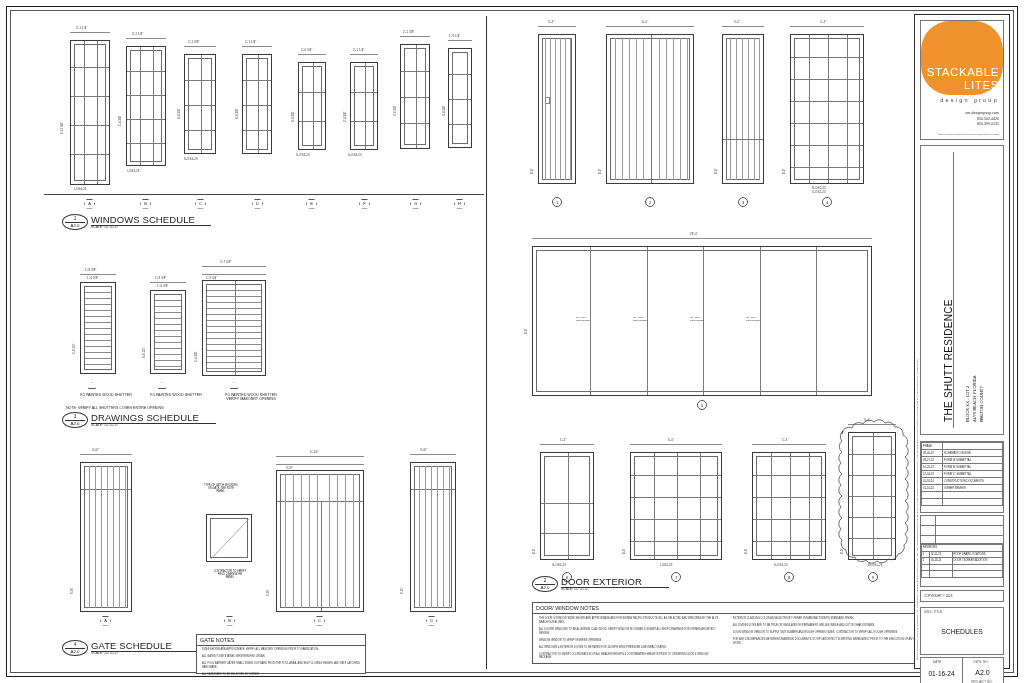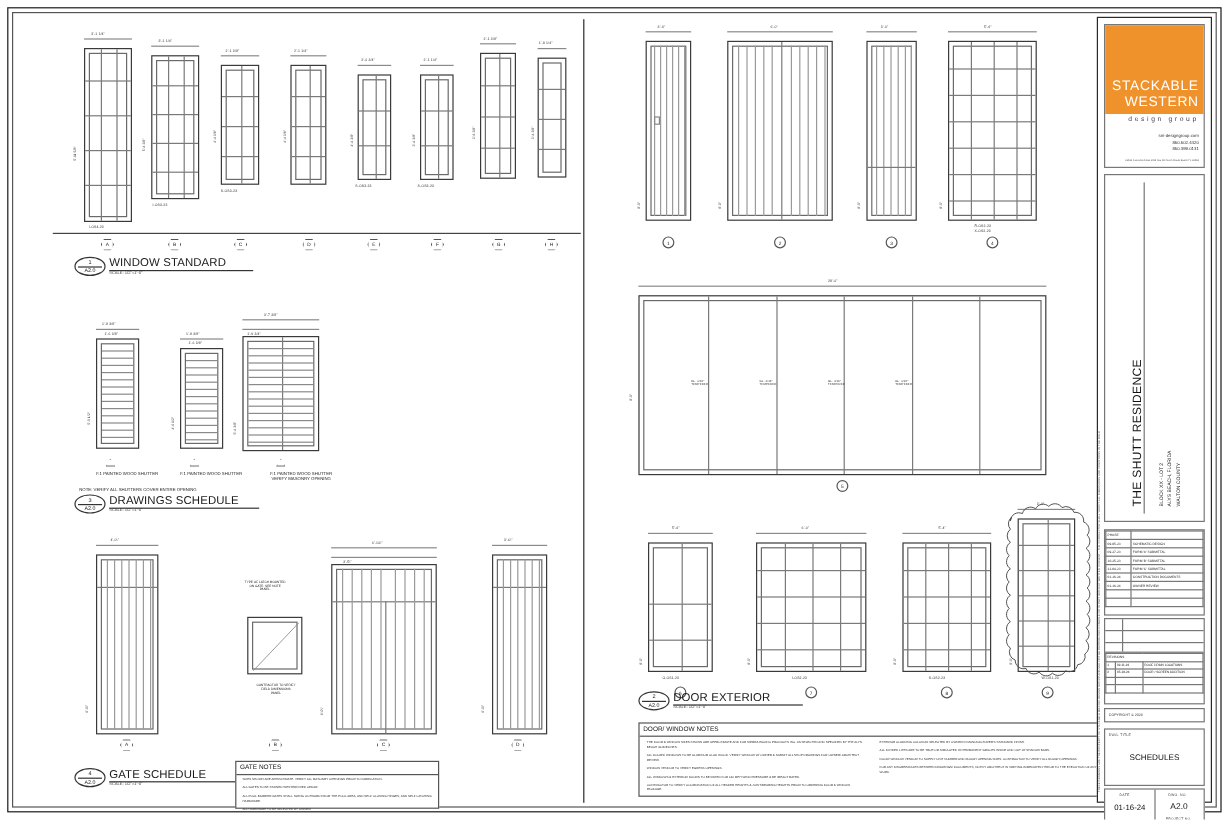--- a/index.html
+++ b/index.html
@@ -189,20 +189,21 @@
   .tb-logo {
     position: absolute; left: 5px; top: 5px; right: 5px;
     height: 120px;
     border: 1px solid #777;
     background: #fff;
   }
   .tb-logo-orange {
     position: absolute; left: 0; top: 0; right: 0;
     height: 74px;
     background: #F0922B;
+    border-radius: 29px;
   }
   .logo-l1 {
     position: absolute; right: 4px; bottom: 17px;
     font-size: 11.5px; color: #fff; letter-spacing: 0.6px;
   }
   .logo-l2 {
     position: absolute; right: 4px; bottom: 4px;
     font-size: 11.5px; color: #fff; letter-spacing: 0.6px;
   }
   .logo-l3 {
@@ -436,21 +437,21 @@
     </div>
 
     <div class="divider-h" style="left:30px; top:180px; width:440px; background:#444;"></div>
 
     <div class="sec-head" style="left:48px; top:200px;">
       <div class="sec-bub">
         <span class="num">1</span>
         <div class="bar"></div>
         <span class="den">A2.0</span>
       </div>
-      <span class="sec-title">WINDOW STANDARD</span>
+      <span class="sec-title">WINDOWS SCHEDULE</span>
       <div class="sec-rule" style="width:120px;"></div>
       <span class="sec-scale">SCALE: 1/2"=1'-0"</span>
     </div>
 
     <div>
 
       <div class="elev" style="left:66px; top:268px; width:36px; height:92px;">
         <div class="elev-inner"></div>
         <div class="louver" style="top:9px;"></div>
           <div class="louver" style="top:15px;"></div>
@@ -841,21 +842,21 @@
         <p>FOR ANY DISCREPANCIES BETWEEN DRAWINGS/ DOCUMENTS, NOTIFY ARCHITECT IN WRITING IMMEDIATELY PRIOR TO THE EXECUTION OF ANY WORK.</p>
       </div>
     </div>
   </div>
 
   <div class="titleblock">
 
     <div class="tb-logo">
       <div class="tb-logo-orange">
         <span class="logo-l1">STACKABLE</span>
-        <span class="logo-l2">WESTERN</span>
+        <span class="logo-l2">LITES</span>
       </div>
       <span class="logo-l3">design group</span>
       <div class="logo-contact">
         <div>sm-designgroup.com</div>
         <div>850.502.4420</div>
         <div>850.399.0131</div>
       </div>
       <span class="logo-legal">©2023 Columbia Class 2018 Site 111 North Ocean Beach FL 33068</span>
     </div>
 

